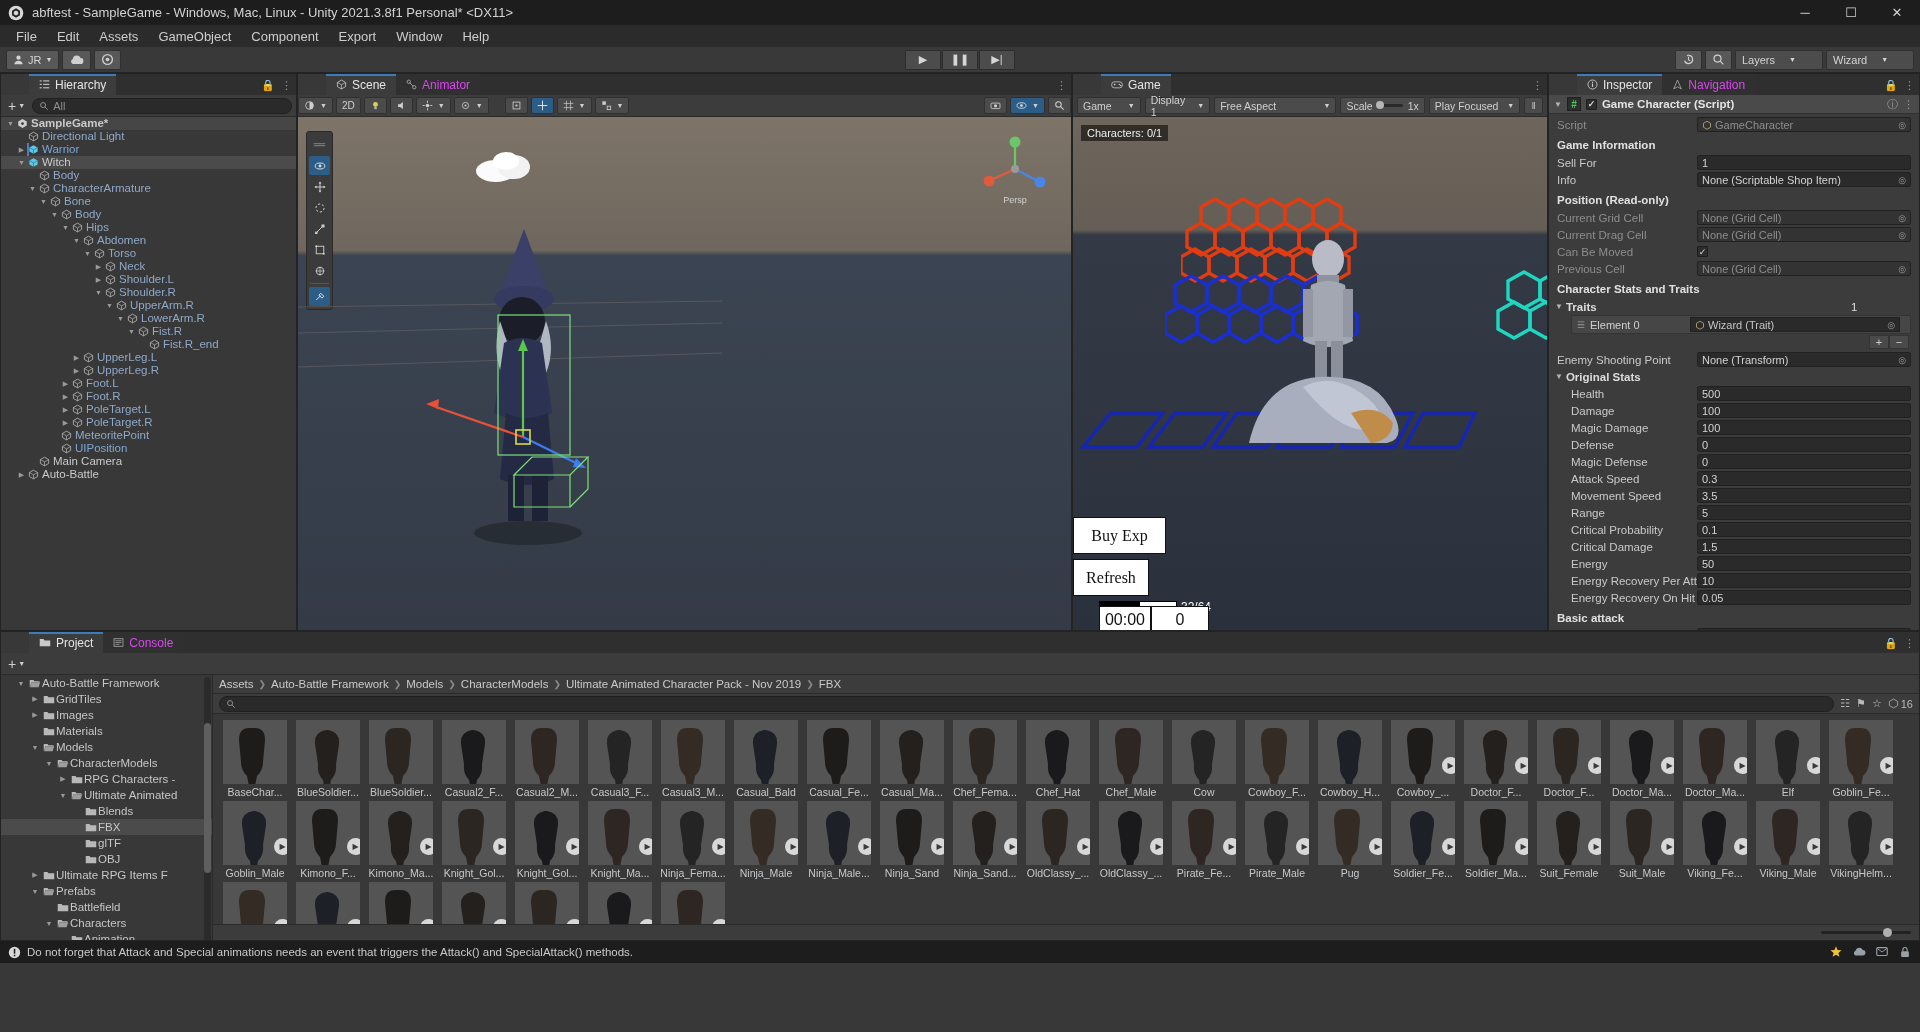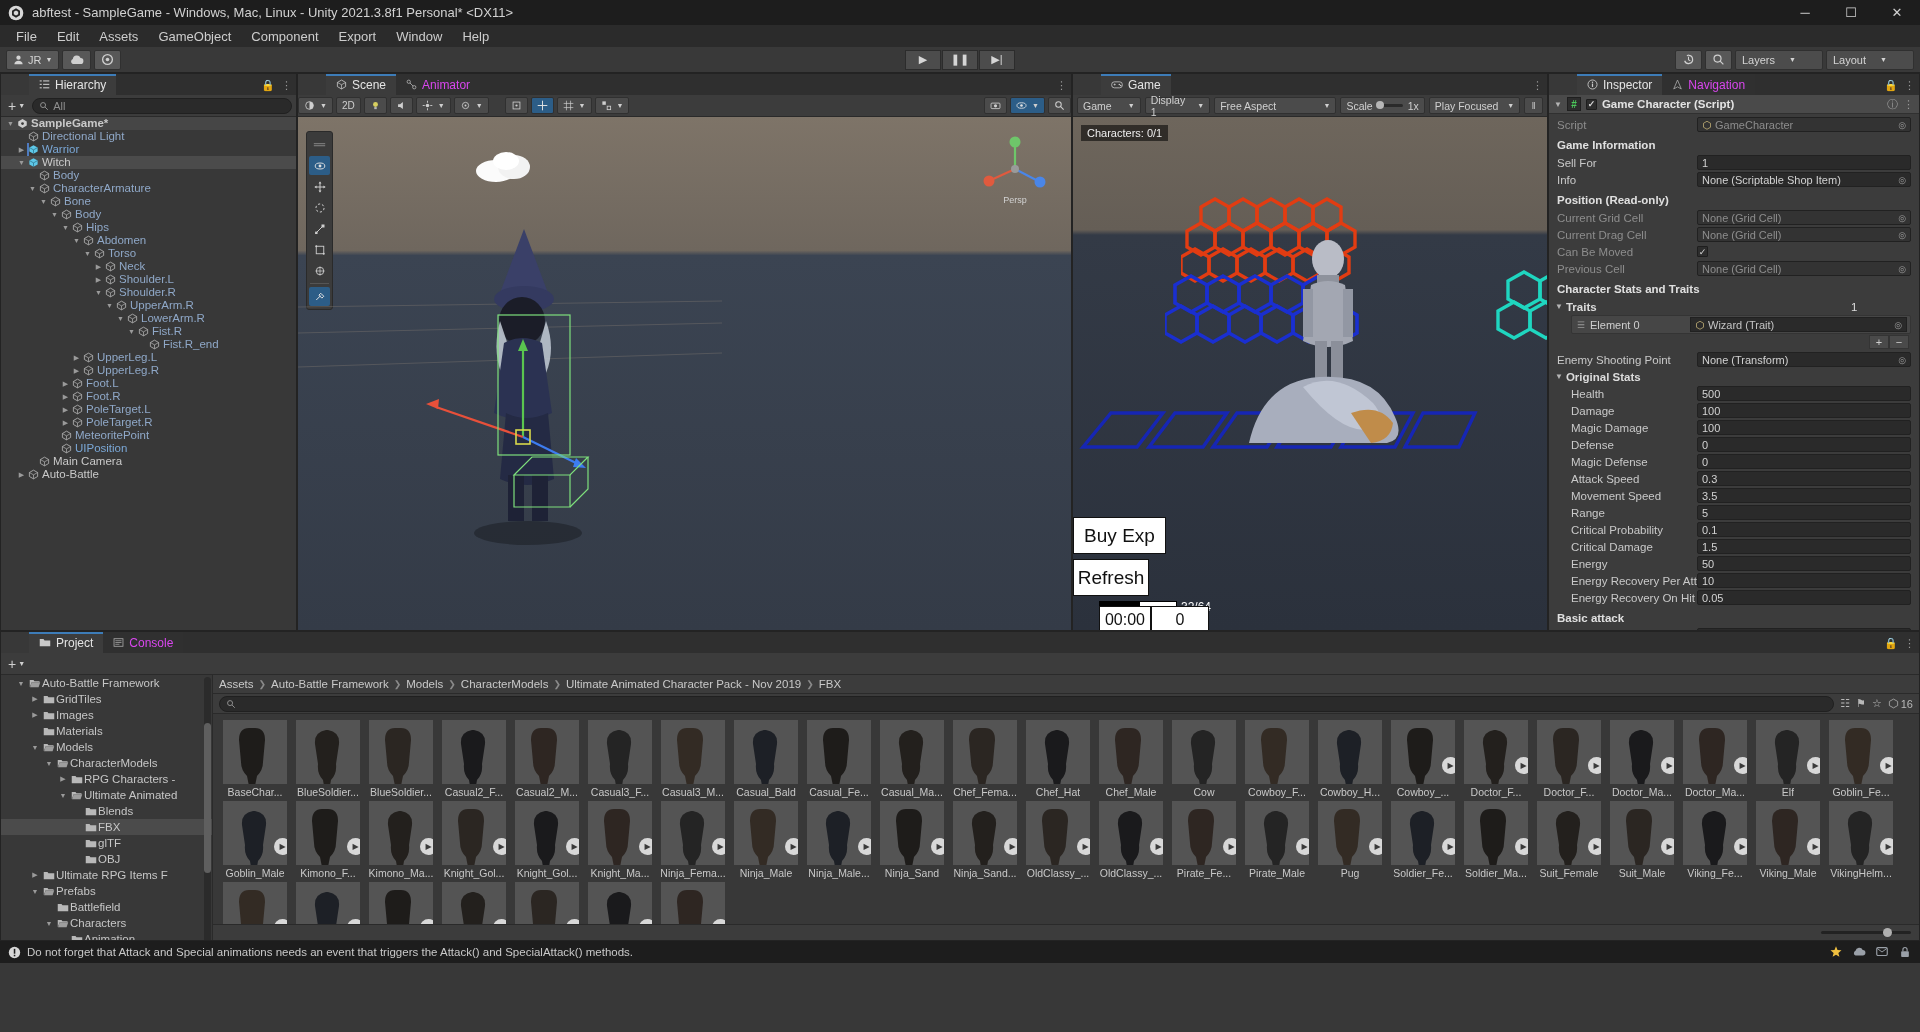--- a/index.html
+++ b/index.html
@@ -94,21 +94,21 @@
                 padding:0 4px;border-bottom:1px solid #2a2a2a;flex:0 0 22px;font-size:10.5px;}
   .g-dd{height:17px;background:#4b4b4b;border:1px solid #303030;border-radius:2px;
         display:flex;align-items:center;justify-content:space-between;padding:0 5px;
         color:#d0d0d0;font-size:10.5px;gap:6px;}
   .gameview{flex:1;position:relative;overflow:hidden;
             background:linear-gradient(#6e665c 0%,#655e56 22%,#333a46 23%,#2b313c 100%);}
   .g-stats{position:absolute;left:8px;top:8px;background:rgba(0,0,0,.55);color:#eee;
            font-size:11px;padding:2px 6px;}
   .ui-panel{position:absolute;background:#ffffff;border:1px solid #111;}
   .ui-btn{background:#fff;color:#111;display:flex;align-items:center;justify-content:center;
-          font-size:19px;font-family:Liberation Sans, sans-serif;}
+          font-size:16px;font-family:Liberation Serif, serif;}
   .hpbar{position:absolute;background:#fff;border:1px solid #000;display:flex;align-items:center;}
   .hpbar .fill{background:#000;height:100%;}
 
   
   #inspector{width:372px;}
   .comp-head{height:19px;background:#4a4a4a;display:flex;align-items:center;gap:5px;
              padding:0 5px;border-bottom:1px solid #303030;font-size:11.5px;color:#e3e3e3;font-weight:bold;}
   .insp-body{flex:1;overflow:hidden;background:#3c3c3c;padding-top:2px;}
   .f-row{height:17px;display:flex;align-items:center;font-size:11.5px;padding-left:8px;}
   .f-row .lab{width:140px;flex:0 0 140px;color:#c9c9c9;white-space:nowrap;overflow:hidden;}
@@ -123,21 +123,21 @@
             color:#e0e0e0;padding-left:8px;margin-top:3px;}
   .fold{height:17px;display:flex;align-items:center;font-size:11.5px;color:#dcdcdc;
         font-weight:bold;padding-left:6px;gap:3px;}
   .tri{font-size:8px;color:#b4b4b4;}
   .chk{width:11px;height:11px;background:#2d2d2d;border:1px solid #1e1e1e;border-radius:1px;
        display:flex;align-items:center;justify-content:center;color:#d8d8d8;font-size:9px;}
   .arr-row{height:19px;display:flex;align-items:center;margin:0 8px 0 22px;
            background:#464646;border:1px solid #343434;border-radius:2px;font-size:11px;}
   .arr-row .grip{width:18px;text-align:center;color:#9a9a9a;font-size:9px;}
   .arr-row .nm{width:100px;color:#cfcfcf;}
-  .arr-row .obj{flex:1;height:15px;background:#2a2a2a;border:1px solid #212121;margin-right:3px;
+  .arr-row .obj{flex:1;height:15px;background:#2a2a2a;border:1px solid #212121;margin-right:10px;
                 display:flex;align-items:center;justify-content:space-between;padding:0 4px;font-size:11px;}
   .arr-tools{display:flex;justify-content:flex-end;gap:0;margin:1px 10px 2px 0;}
   .arr-tools .b{width:20px;height:14px;background:#4a4a4a;border:1px solid #343434;
                 display:flex;align-items:center;justify-content:center;font-size:11px;color:#d0d0d0;}
 
   
   #project{height:310px;}
   .p-toolrow{height:22px;background:#3c3c3c;display:flex;align-items:center;padding:0 4px;gap:6px;
              border-bottom:1px solid #2a2a2a;flex:0 0 22px;}
   .p-main{flex:1;display:flex;overflow:hidden;}
@@ -242,21 +242,21 @@
       <svg width="13" height="13" viewBox="0 0 16 16">
         <circle cx="6.8" cy="6.8" r="4.3" fill="none" stroke="#cfcfcf" stroke-width="1.5"></circle>
         <line x1="10" y1="10" x2="14" y2="14" stroke="#cfcfcf" stroke-width="1.6"></line>
       </svg>
     </div>
     <div class="tb-dd" style="width:88px">
       <span>Layers</span>
       <span style="font-size:7px">▼</span>
     </div>
     <div class="tb-dd" style="width:88px">
-      <span>Layout</span>
+      <span>Wizard</span>
       <span style="font-size:7px">▼</span>
     </div>
   </div>
 </div>
 
 <div class="row" style="height:558px;">
 
   <div class="panel col" id="hierarchy">
     <div class="tabbar">
       <div class="tab active accent">

